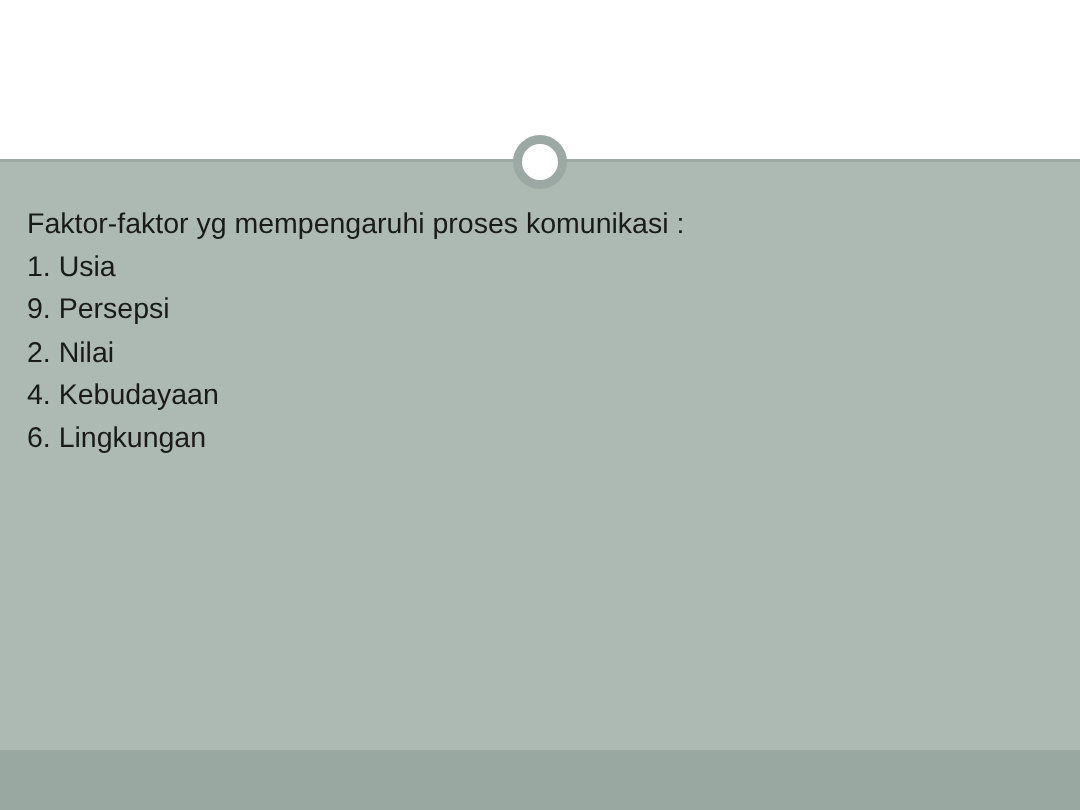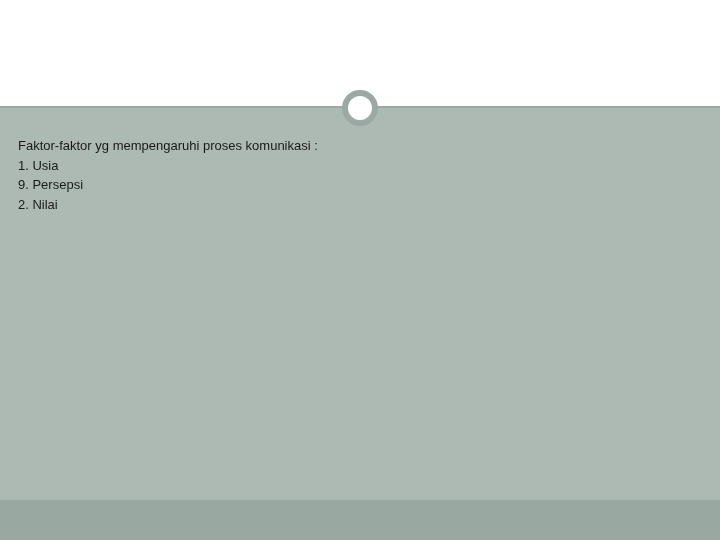--- a/index.html
+++ b/index.html
@@ -33,21 +33,21 @@
     border-radius: 50%;
     background: #ffffff;
     left: 50%;
     transform: translateX(-50%);
     bottom: -18px;
     z-index: 2;
   }
   .content {
     padding: 28px 18px 0 18px;
     color: #1a1a1a;
-    font-size: 13px;
+    font-size: 19px;
     line-height: 1.5;
   }
   .content p {
     margin: 0;
   }
   .footer-bar {
     position: absolute;
     bottom: 0;
     left: 0;
     width: 100%;
@@ -61,15 +61,17 @@
 <div class="header">
   <div class="divider-line"></div>
   <div class="circle"></div>
 </div>
 
 <div class="content">
   <p>Faktor-faktor yg mempengaruhi proses komunikasi :</p>
   <p>1. Usia</p>
   <p>9. Persepsi</p>
   <p>2. Nilai</p>
+  <p>4. Kebudayaan</p>
+  <p>6. Lingkungan</p>
 </div>
 
 <div class="footer-bar"></div>
 
 </body></html>

